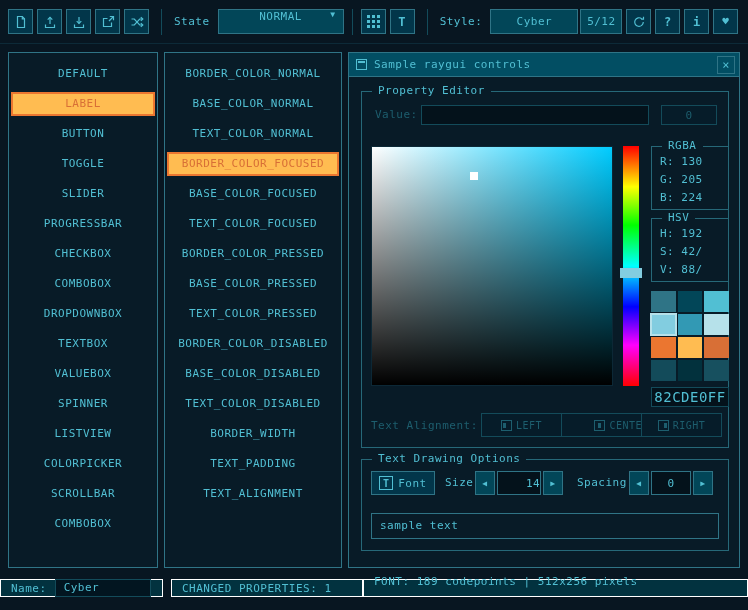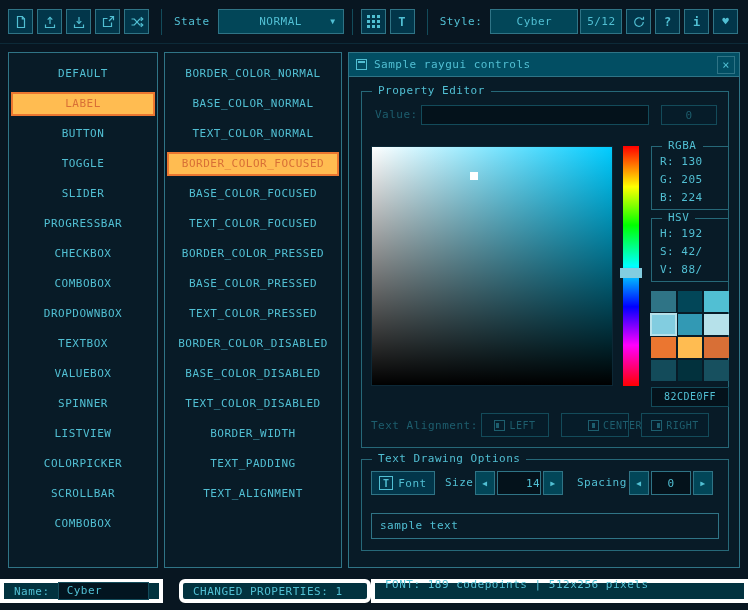--- a/index.html
+++ b/index.html
@@ -21,21 +21,21 @@
   .tbtn {
     width:25px; height:25px; margin-right:4px; flex:none;
     background:#02364a; border:1px solid #2f7486;
     display:flex; align-items:center; justify-content:center;
   }
   .vdiv { width:1px; height:26px; background:#134b5a; margin:0 8px; flex:none; }
   .tb-label { margin:0 8px 0 4px; white-space:nowrap; }
   .dropdown {
     width:126px; height:25px; flex:none; position:relative; cursor:pointer;
     background:#024658; border:1px solid #2f7486;
-    display:flex; align-items:center; justify-content:center;
+    display:flex; align-items:flex-start; justify-content:center;
   }
   .dropdown .caret { position:absolute; right:7px; font-size:8px; }
   .combo-main {
     width:88px; height:25px; flex:none; background:#024658; border:1px solid #2f7486;
     display:flex; align-items:center; justify-content:center;
   }
   .combo-count {
     width:42px; height:25px; flex:none; margin-left:2px;
     background:#024658; border:1px solid #2f7486;
     display:flex; align-items:center; justify-content:center;
@@ -129,26 +129,26 @@
   .palette {
     left:302px; top:238px; width:78px; height:90px;
     display:grid; grid-template-columns:repeat(3,1fr); grid-template-rows:repeat(4,1fr); gap:2px;
   }
   .swatch { cursor:pointer; }
   .swatch.sel { box-shadow:0 0 0 1px #b6e1ea inset, 0 0 0 1px #b6e1ea; }
 
   .hex-box {
     left:302px; top:334px; width:78px; height:20px; line-height:18px;
     background:#04121b; border:1px solid #134b5a; text-align:center;
-    font-size:10px; cursor:text;
+    font-size:14px; cursor:text;
   }
 
   .align-label { left:22px; top:361px; height:24px; line-height:24px; }
   .align-btn {
-    top:360px; width:68px; height:24px;
+    top:360px; width:81px; height:24px;
     background:#061c29; border:1px solid #134b5a; color:#1d5e6e;
     display:flex; align-items:center; justify-content:center; font-size:10px;
   }
   .ab-left { left:132px; } .ab-center { left:212px;padding-left:40px; } .ab-right { left:292px; }
   .al-ico { position:relative; width:11px; height:11px; border:1px solid currentColor; margin-right:4px; flex:none; }
   .al-ico::after { content:""; position:absolute; top:2px; bottom:2px; width:3px; background:currentColor; }
   .al-left::after { left:1px; } .al-center::after { left:50%; margin-left:-1.5px; } .al-right::after { right:1px; }
 
   .font-btn {
     left:22px; top:418px; width:64px; height:24px;
@@ -173,25 +173,25 @@
   .sp-l { left:280px; } .sp-v { left:302px; width:40px; } .sp-r { left:344px; }
 
   .sample-textbox {
     left:22px; top:460px; width:348px; height:26px; line-height:24px;
     border:1px solid #2f7486; background:#081b27; padding:0 8px; cursor:text;
   }
 
   
   .statusbar { position:absolute; left:0; top:579px; width:748px; height:26px; display:flex; }
   .seg {
-    background:#02323f; border:4px solid #ffffff; height:16px;
+    background:#02323f; border:1px solid #ffffff; height:16px;
     display:flex; align-items:center; padding:8px 10px; white-space:nowrap;
   }
   .seg-name { width:163px; }
-  .seg-changed { width:192px; margin-left:16px;border-radius:6px; }
+  .seg-changed { width:192px; margin-left:8px; }
   .seg-font { flex:1;align-items:flex-end; }
   .name-box {
     margin-left:8px; width:96px; height:18px; line-height:16px;
     background:#021520; border:1px solid #134b5a; padding:0 8px; cursor:text;
   }
   svg { display:block; }
 </style>
 </head>
 <body>
 

